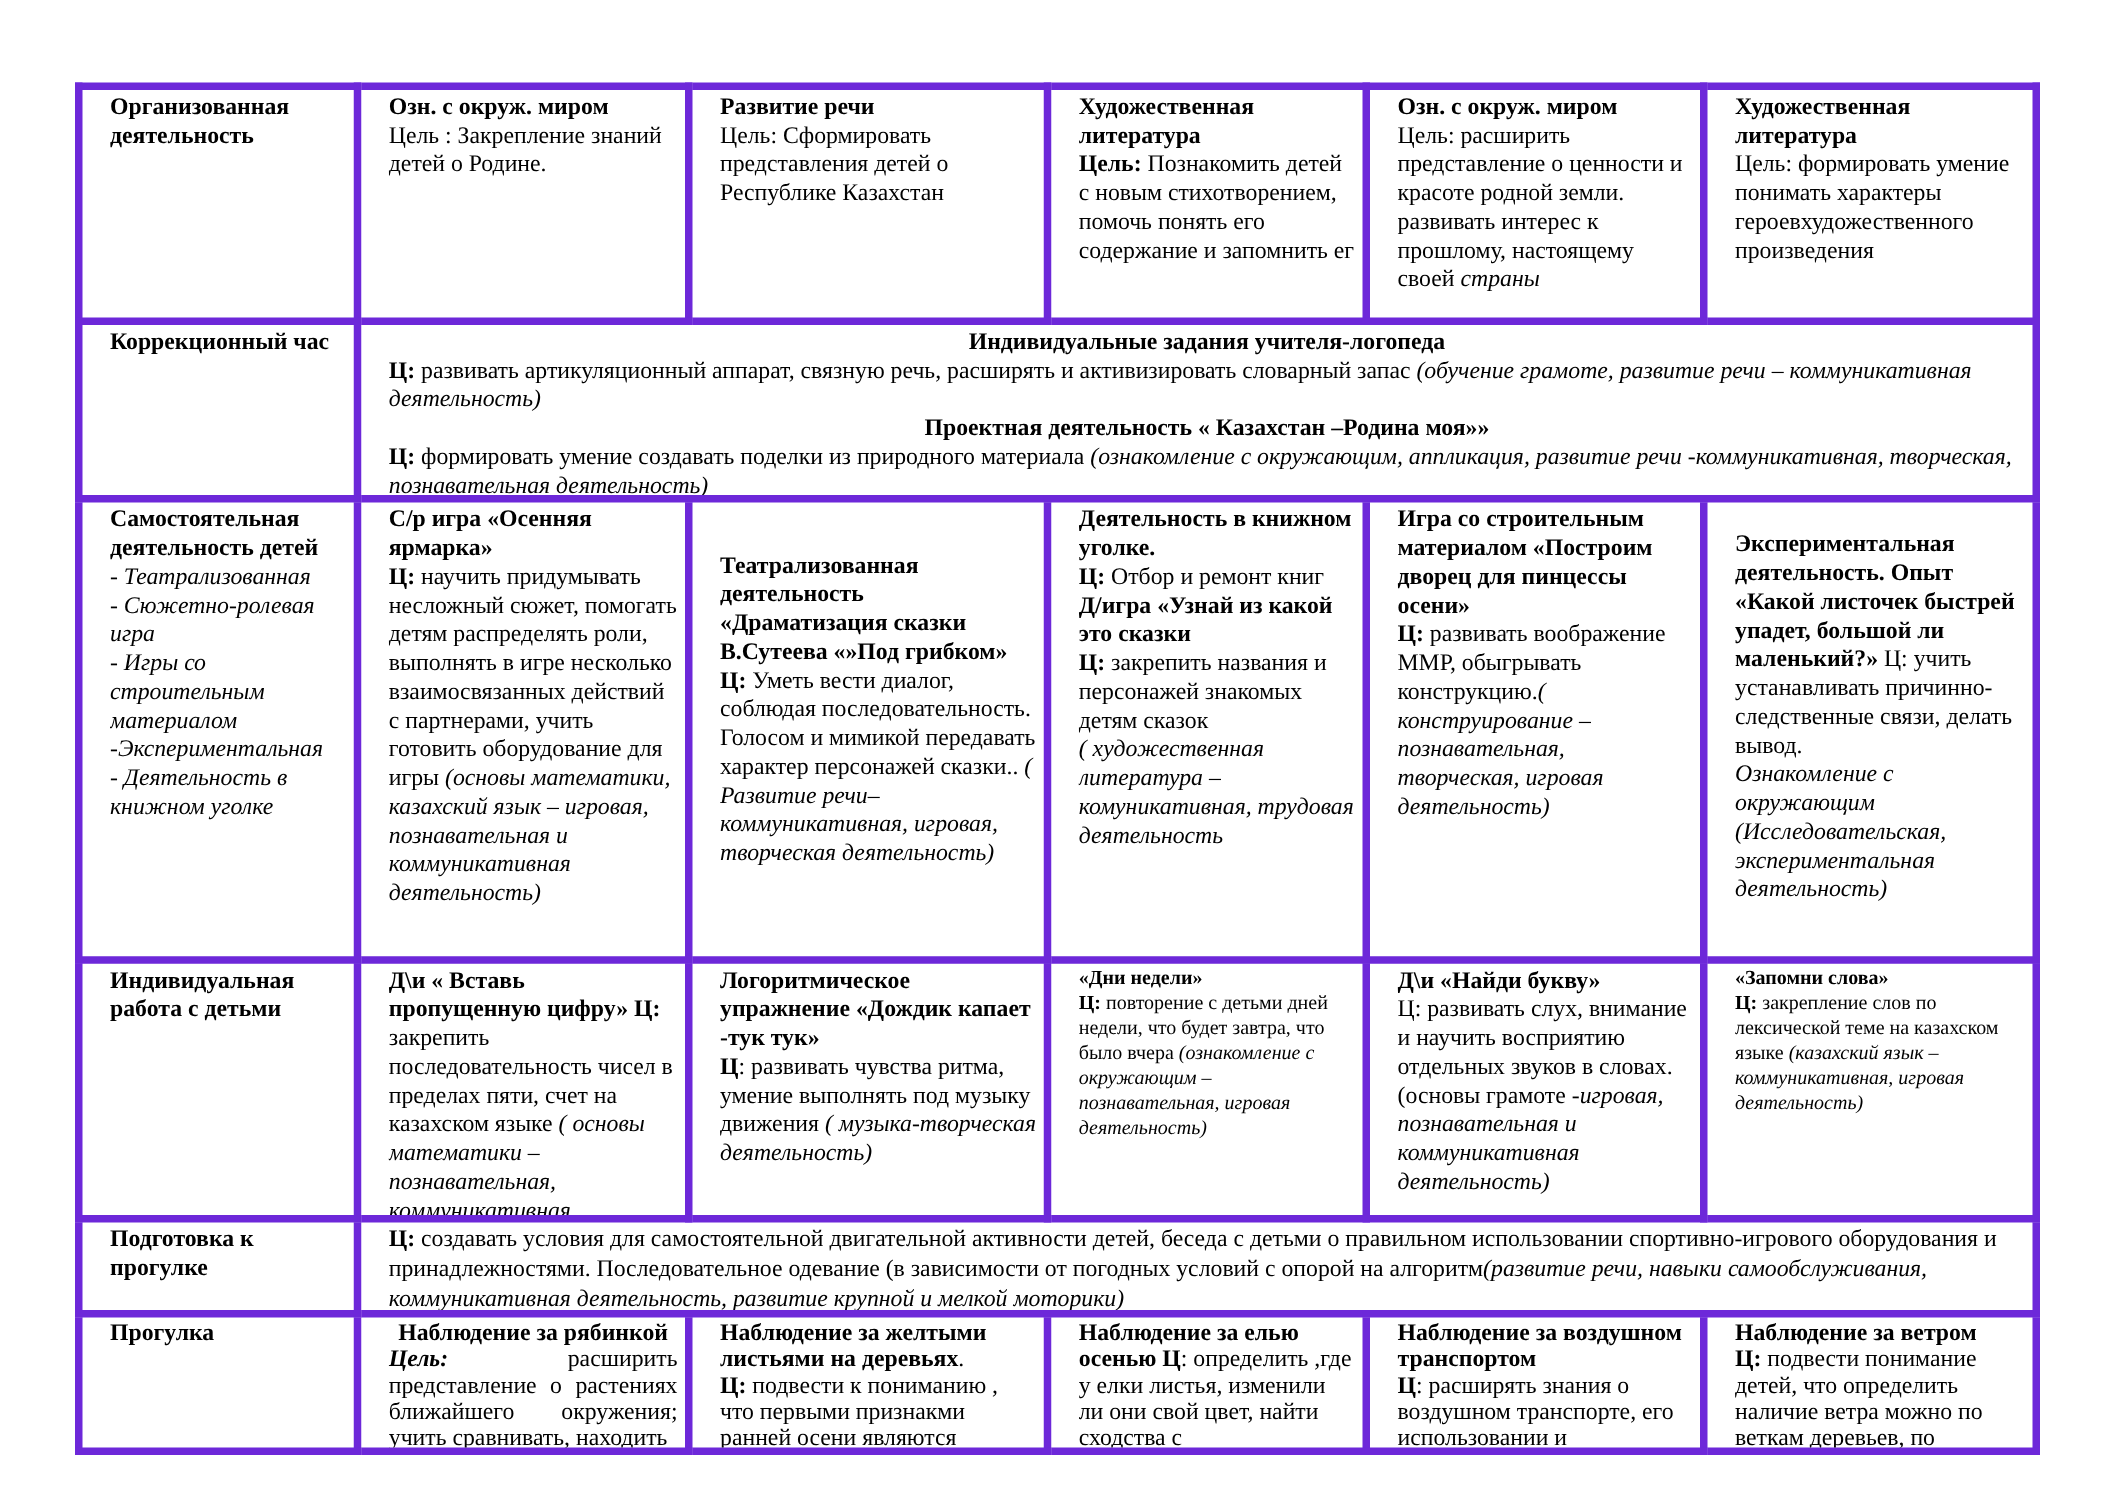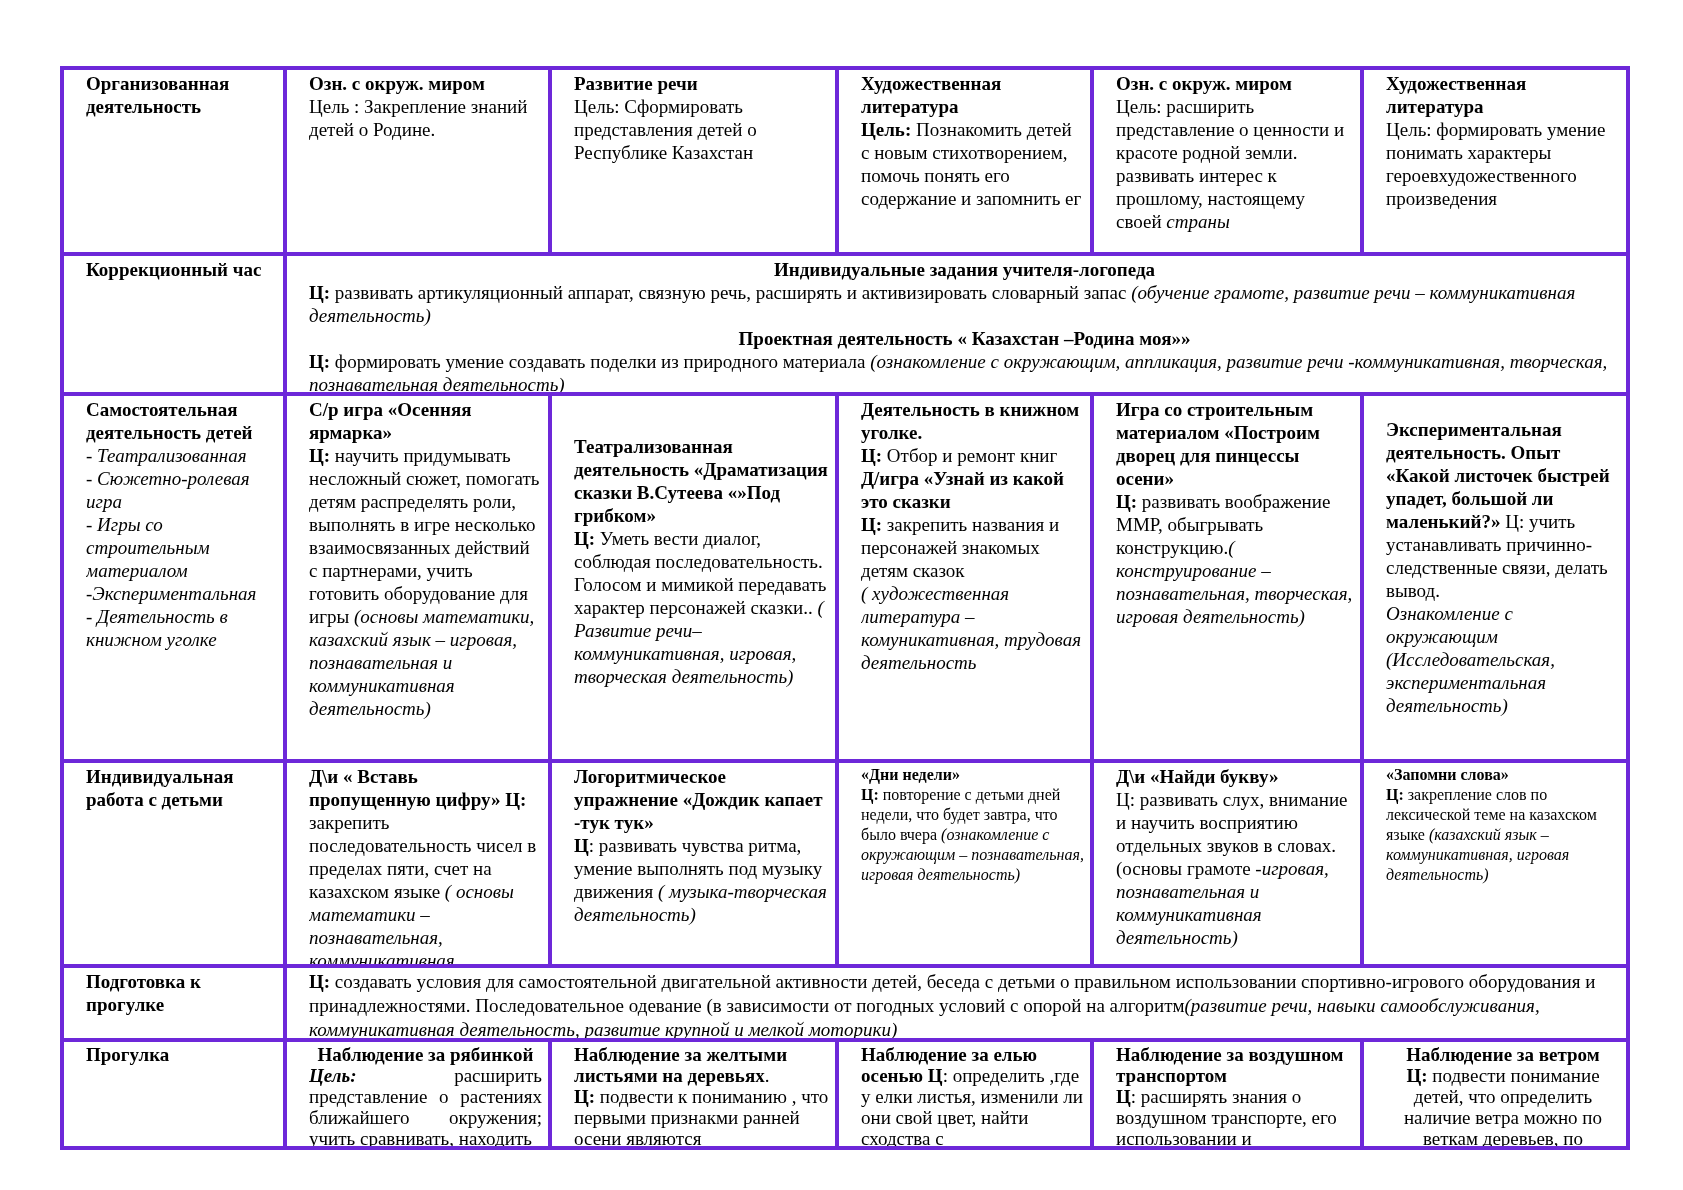--- a/index.html
+++ b/index.html
@@ -13,21 +13,21 @@
   }
   table.plan-table{
     position:absolute;
     left:60px;
     top:66px;
     width:1566px;
     border-collapse:collapse;
     table-layout:fixed;
   }
   table.plan-table td{
-    border:4px solid #6d28d9;
+    border:6px solid #6d28d9;
     vertical-align:top;
     padding:2px 6px 0 22px;
     font-size:19px;
     line-height:23px;
     overflow:hidden;
   }
   .cell-inner{overflow:hidden;}
   .para{margin:0;}
   .align-center{text-align:center;}
   .align-justify{text-align:justify;}
@@ -216,21 +216,21 @@
             <div class="cell-inner" style="height: 102px;">
               <div class="para"><span class="s-b">Наблюдение за  елью осенью  Ц</span><span class="s-r">:  определить ,где  у елки листья, изменили ли они свой цвет, найти сходства с</span></div>
             </div>
           </td>
           <td style="line-height: 21px;">
             <div class="cell-inner" style="height: 102px;">
               <div class="para"><span class="s-b">Наблюдение за воздушном транспортом</span></div>
               <div class="para"><span class="s-b">Ц</span><span class="s-r">: расширять знания о воздушном транспорте, его использовании и</span></div>
             </div>
           </td>
-          <td style="line-height: 21px; text-align: center;">
+          <td style="line-height: 21px;">
             <div class="cell-inner" style="height: 102px;">
               <div class="para"><span class="s-b">Наблюдение за ветром</span></div>
               <div class="para"><span class="s-b">Ц:</span><span class="s-r"> подвести понимание детей, что определить наличие ветра можно  по веткам деревьев, по</span></div>
             </div>
           </td>
         </tr>
       </tbody>
   </table>
 </div>
 

